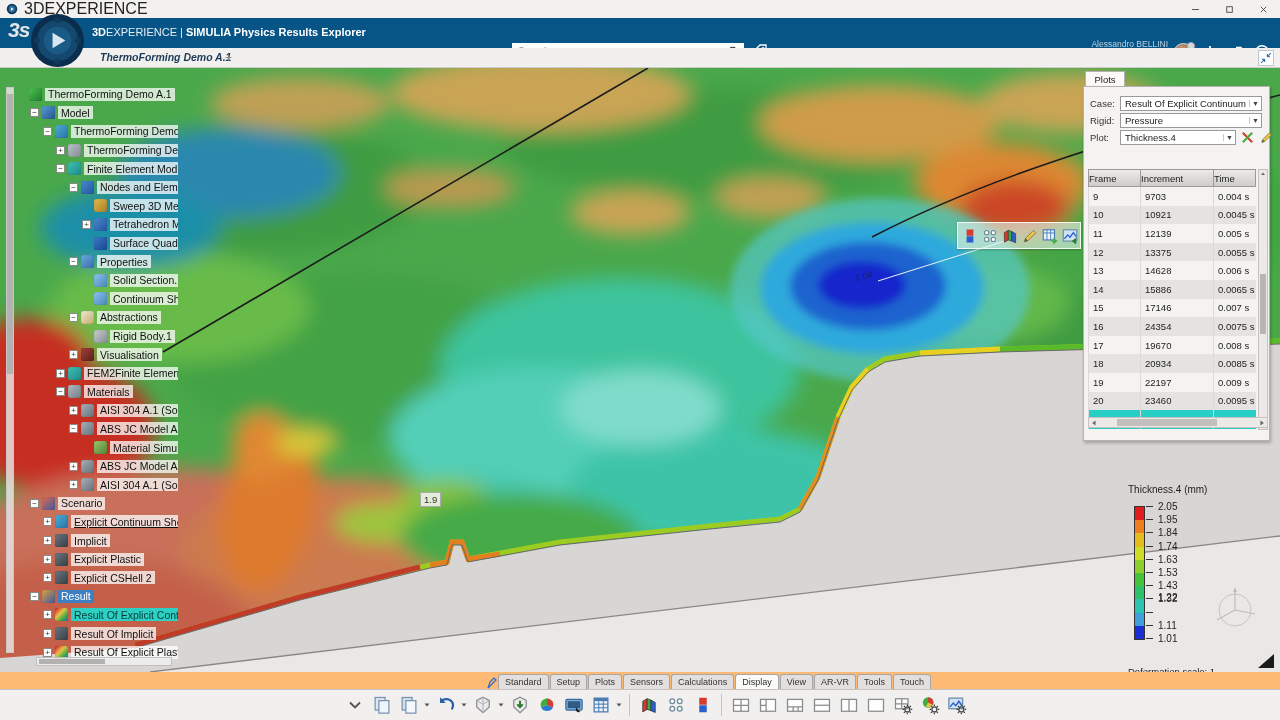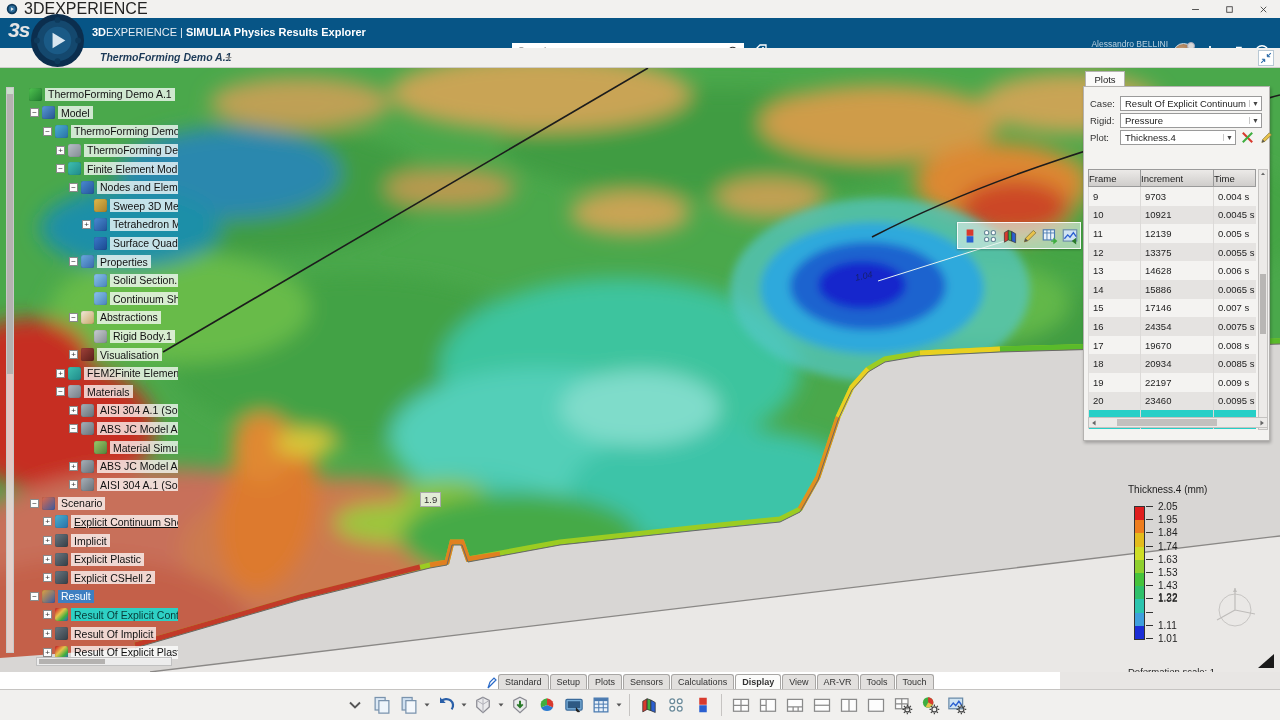--- a/index.html
+++ b/index.html
@@ -99,24 +99,24 @@
   .cw0 { width:52px; } .cw1 { width:73px; } .cw2 { width:43px; }
   #pt-vscroll { position:absolute; left:174px; top:82px; width:10px; height:261px; background:#eceae8; border:1px solid #c4c2c0; }
   #pt-vscroll .arr { position:absolute; left:0; width:8px; height:9px; }
   #pt-vscroll .thumb { position:absolute; left:1px; top:104px; width:6px; height:60px; background:#b8b6b4; }
   #pt-hscroll { position:absolute; left:4px; top:330px; width:180px; height:11px; background:#eceae8; border:1px solid #c4c2c0; display:flex; align-items:center; }
   #pt-hscroll .harr { width:10px; height:9px; }
   #pt-hscroll .htrack { position:relative; flex:1; height:9px; }
   #pt-hscroll .thumb { position:absolute; left:18px; top:1px; width:100px; height:7px; background:#c2c0be; }
 
   
-  #bottomtabs { position:absolute; left:0; top:672px; width:1060px; height:17px; background:#ffffff; display:flex; }
+  #bottomtabs { position:absolute; left:0; top:672px; width:1280px; height:17px; background:#fdba74; display:flex; }
   #btabs { display:flex; margin-left:487px; align-items:flex-end; }
   .btab { font-size:9px; color:#333; background:#e2e0de; border:1px solid #a8a6a4; border-bottom:none; border-radius:3px 3px 0 0; padding:2px 6px 2px 6px; margin-right:1px; white-space:nowrap; }
-  .btab.active { background:#fbfbfa; font-weight:bold; }
+  .btab.active { background:#fbfbfa; font-weight:normal; }
   #editmark { width:10px; height:12px; margin-right:1px; }
 
   
   #toolbar { position:absolute; left:0; top:689px; width:1280px; height:31px; background:#f1f0ee; border-top:1px solid #c6c4c2; display:flex; align-items:center; }
   #tools { display:flex; align-items:center; margin-left:342px; gap:2px; }
   .tbtn { width:25px; height:25px; background:transparent; border:none; display:flex; align-items:center; justify-content:center; }
   .tbtn svg { width:20px; height:20px; }
   .tcaret { width:8px; height:25px; display:flex; align-items:center; }
   .tcaret svg { width:8px; height:8px; }
   .tsep { width:1px; height:22px; background:#c6c4c2; margin:0 4px; }

